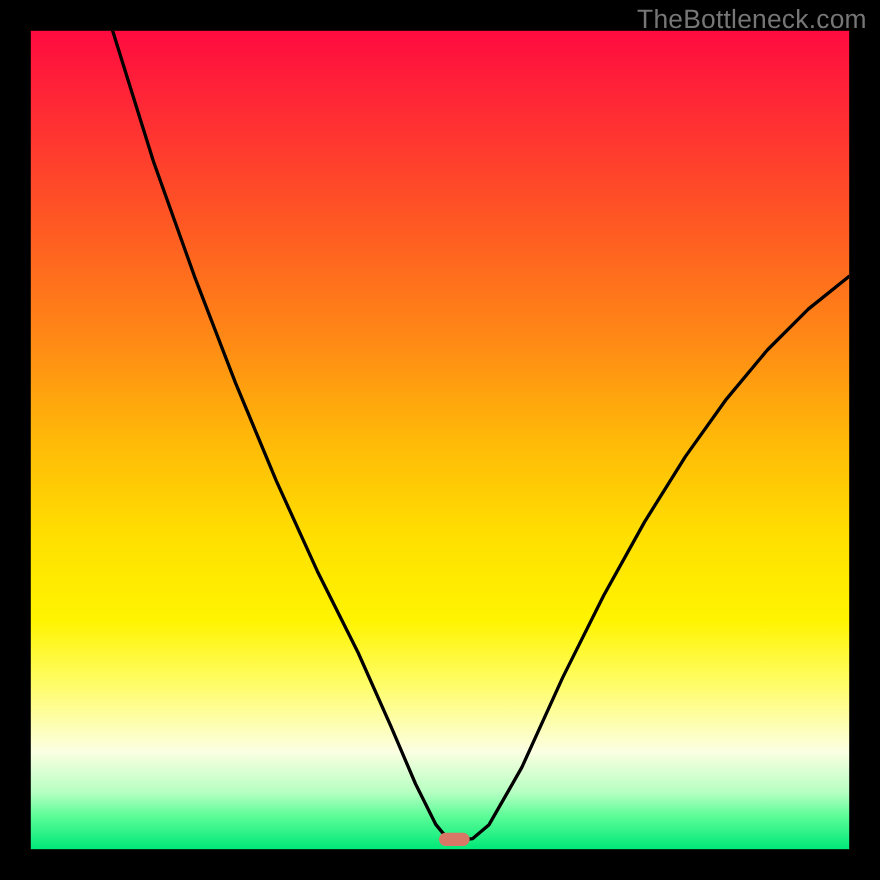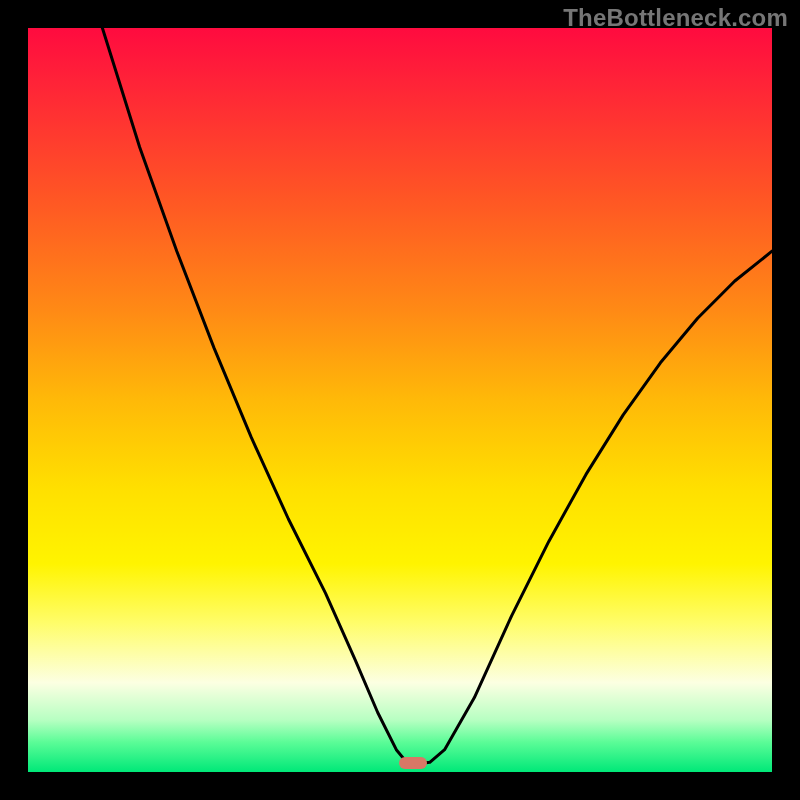--- a/index.html
+++ b/index.html
@@ -16,21 +16,21 @@
     height: 800px;
     background: #000;
   }
   .watermark {
     position: absolute;
     top: 4px;
     right: 12px;
     font-family: Arial, Helvetica, sans-serif;
     font-size: 24px;
     color: #767676;
-    font-weight: 700;
+    font-weight: 400;
     letter-spacing: 0.2px;
   }
   .plot {
     position: absolute;
     left: 28px;
     top: 28px;
     width: 744px;
     height: 744px;
   }
   .gradient {

